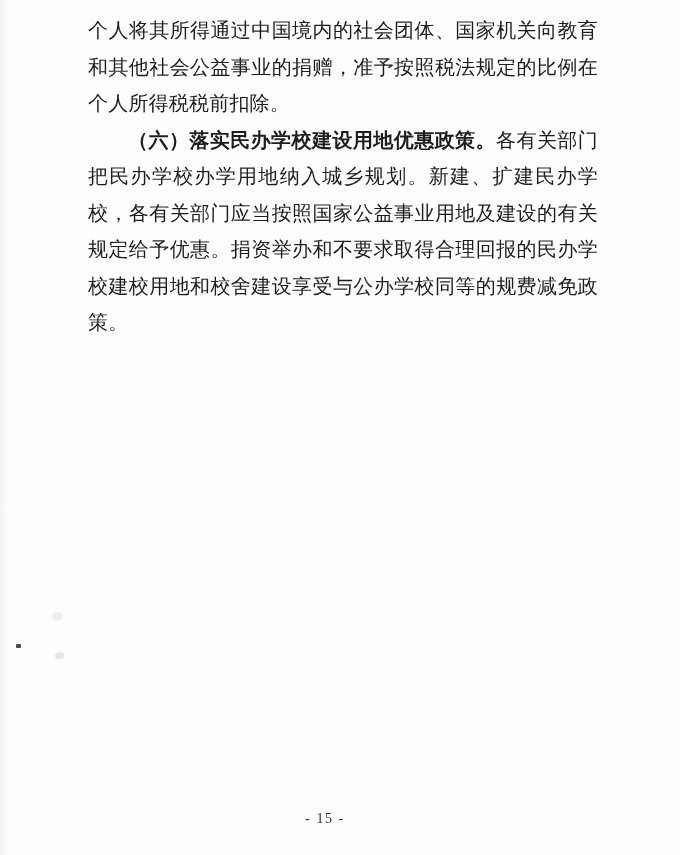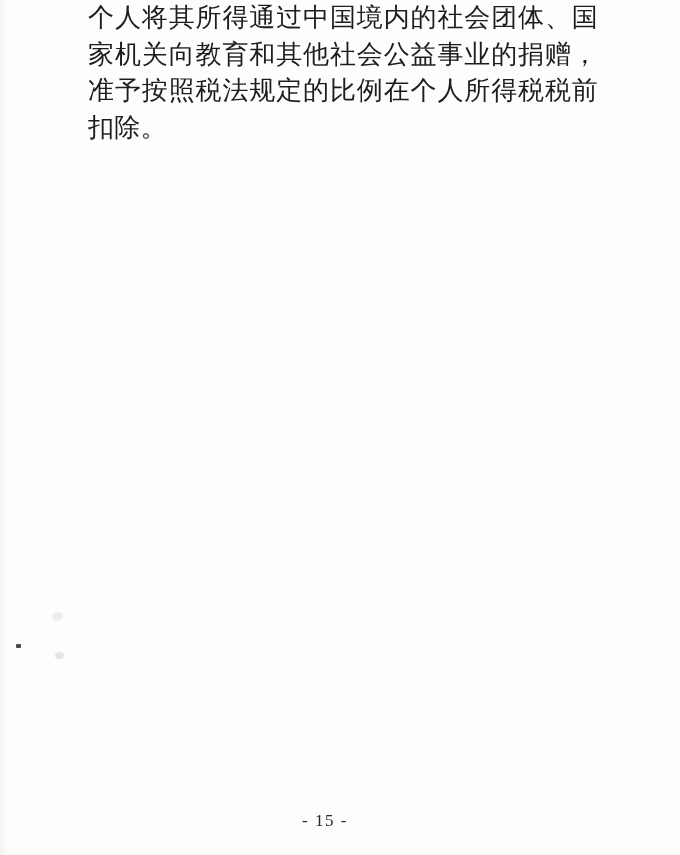--- a/index.html
+++ b/index.html
@@ -23,39 +23,39 @@
     position: absolute;
     left: 0;
     top: 0;
     width: 8px;
     height: 100%;
     background: linear-gradient(to right, rgba(70,70,75,0.05), rgba(70,70,75,0));
   }
   .content {
     position: absolute;
     left: 88px;
-    top: 0;
+    top: 12px;
     width: 510px;
-    font-size: 26px;
+    font-size: 20px;
     line-height: 36.5px;
     color: #1d1d1d;
     text-align: justify;
     text-justify: inter-character;
     letter-spacing: 0.2px;
   }
   .para { margin: 0; }
   .para.indent { text-indent: 2em; }
   .run-bold { font-weight: bold; }
   .page-number {
     position: absolute;
     top: 811px;
     left: 0;
     width: 650px;
     text-align: center;
-    font-size: 17px;
+    font-size: 14px;
     color: #2a2a2a;
     letter-spacing: 1.5px;
   }
   .speck { position: absolute; }
   .speck.s1 {
     left: 16px; top: 644px; width: 5px; height: 4px;
     background: #4a4a50; border-radius: 1px;
   }
   .speck.s2 {
     left: 55px; top: 652px; width: 9px; height: 7px;
@@ -66,18 +66,19 @@
     background: rgba(130,130,135,0.12); border-radius: 50%;
   }
 </style>
 </head>
 <body>
 
 <div class="page" style="background: rgb(253, 253, 252);">
   <div class="edge-shade"></div>
   <div class="content" id="doc-body" style="color: rgb(29, 29, 29);">
       <p class="para"><span class="run">个人将其所得通过中国境内的社会团体、国家机关向教育和其他社会公益事业的捐赠，准予按照税法规定的比例在个人所得税税前扣除。</span></p>
+      <p class="para indent"><span class="run-bold">（六）落实民办学校建设用地优惠政策。</span><span class="run">各有关部门把民办学校办学用地纳入城乡规划。新建、扩建民办学校，各有关部门应当按照国家公益事业用地及建设的有关规定给予优惠。捐资举办和不要求取得合理回报的民办学校建校用地和校舍建设享受与公办学校同等的规费减免政策。</span></p>
     </div>
   <div class="page-number">- 15 -</div>
   <div class="speck s1"></div>
   <div class="speck s2"></div>
   <div class="speck s3"></div>
 </div>
 
 </body></html>

